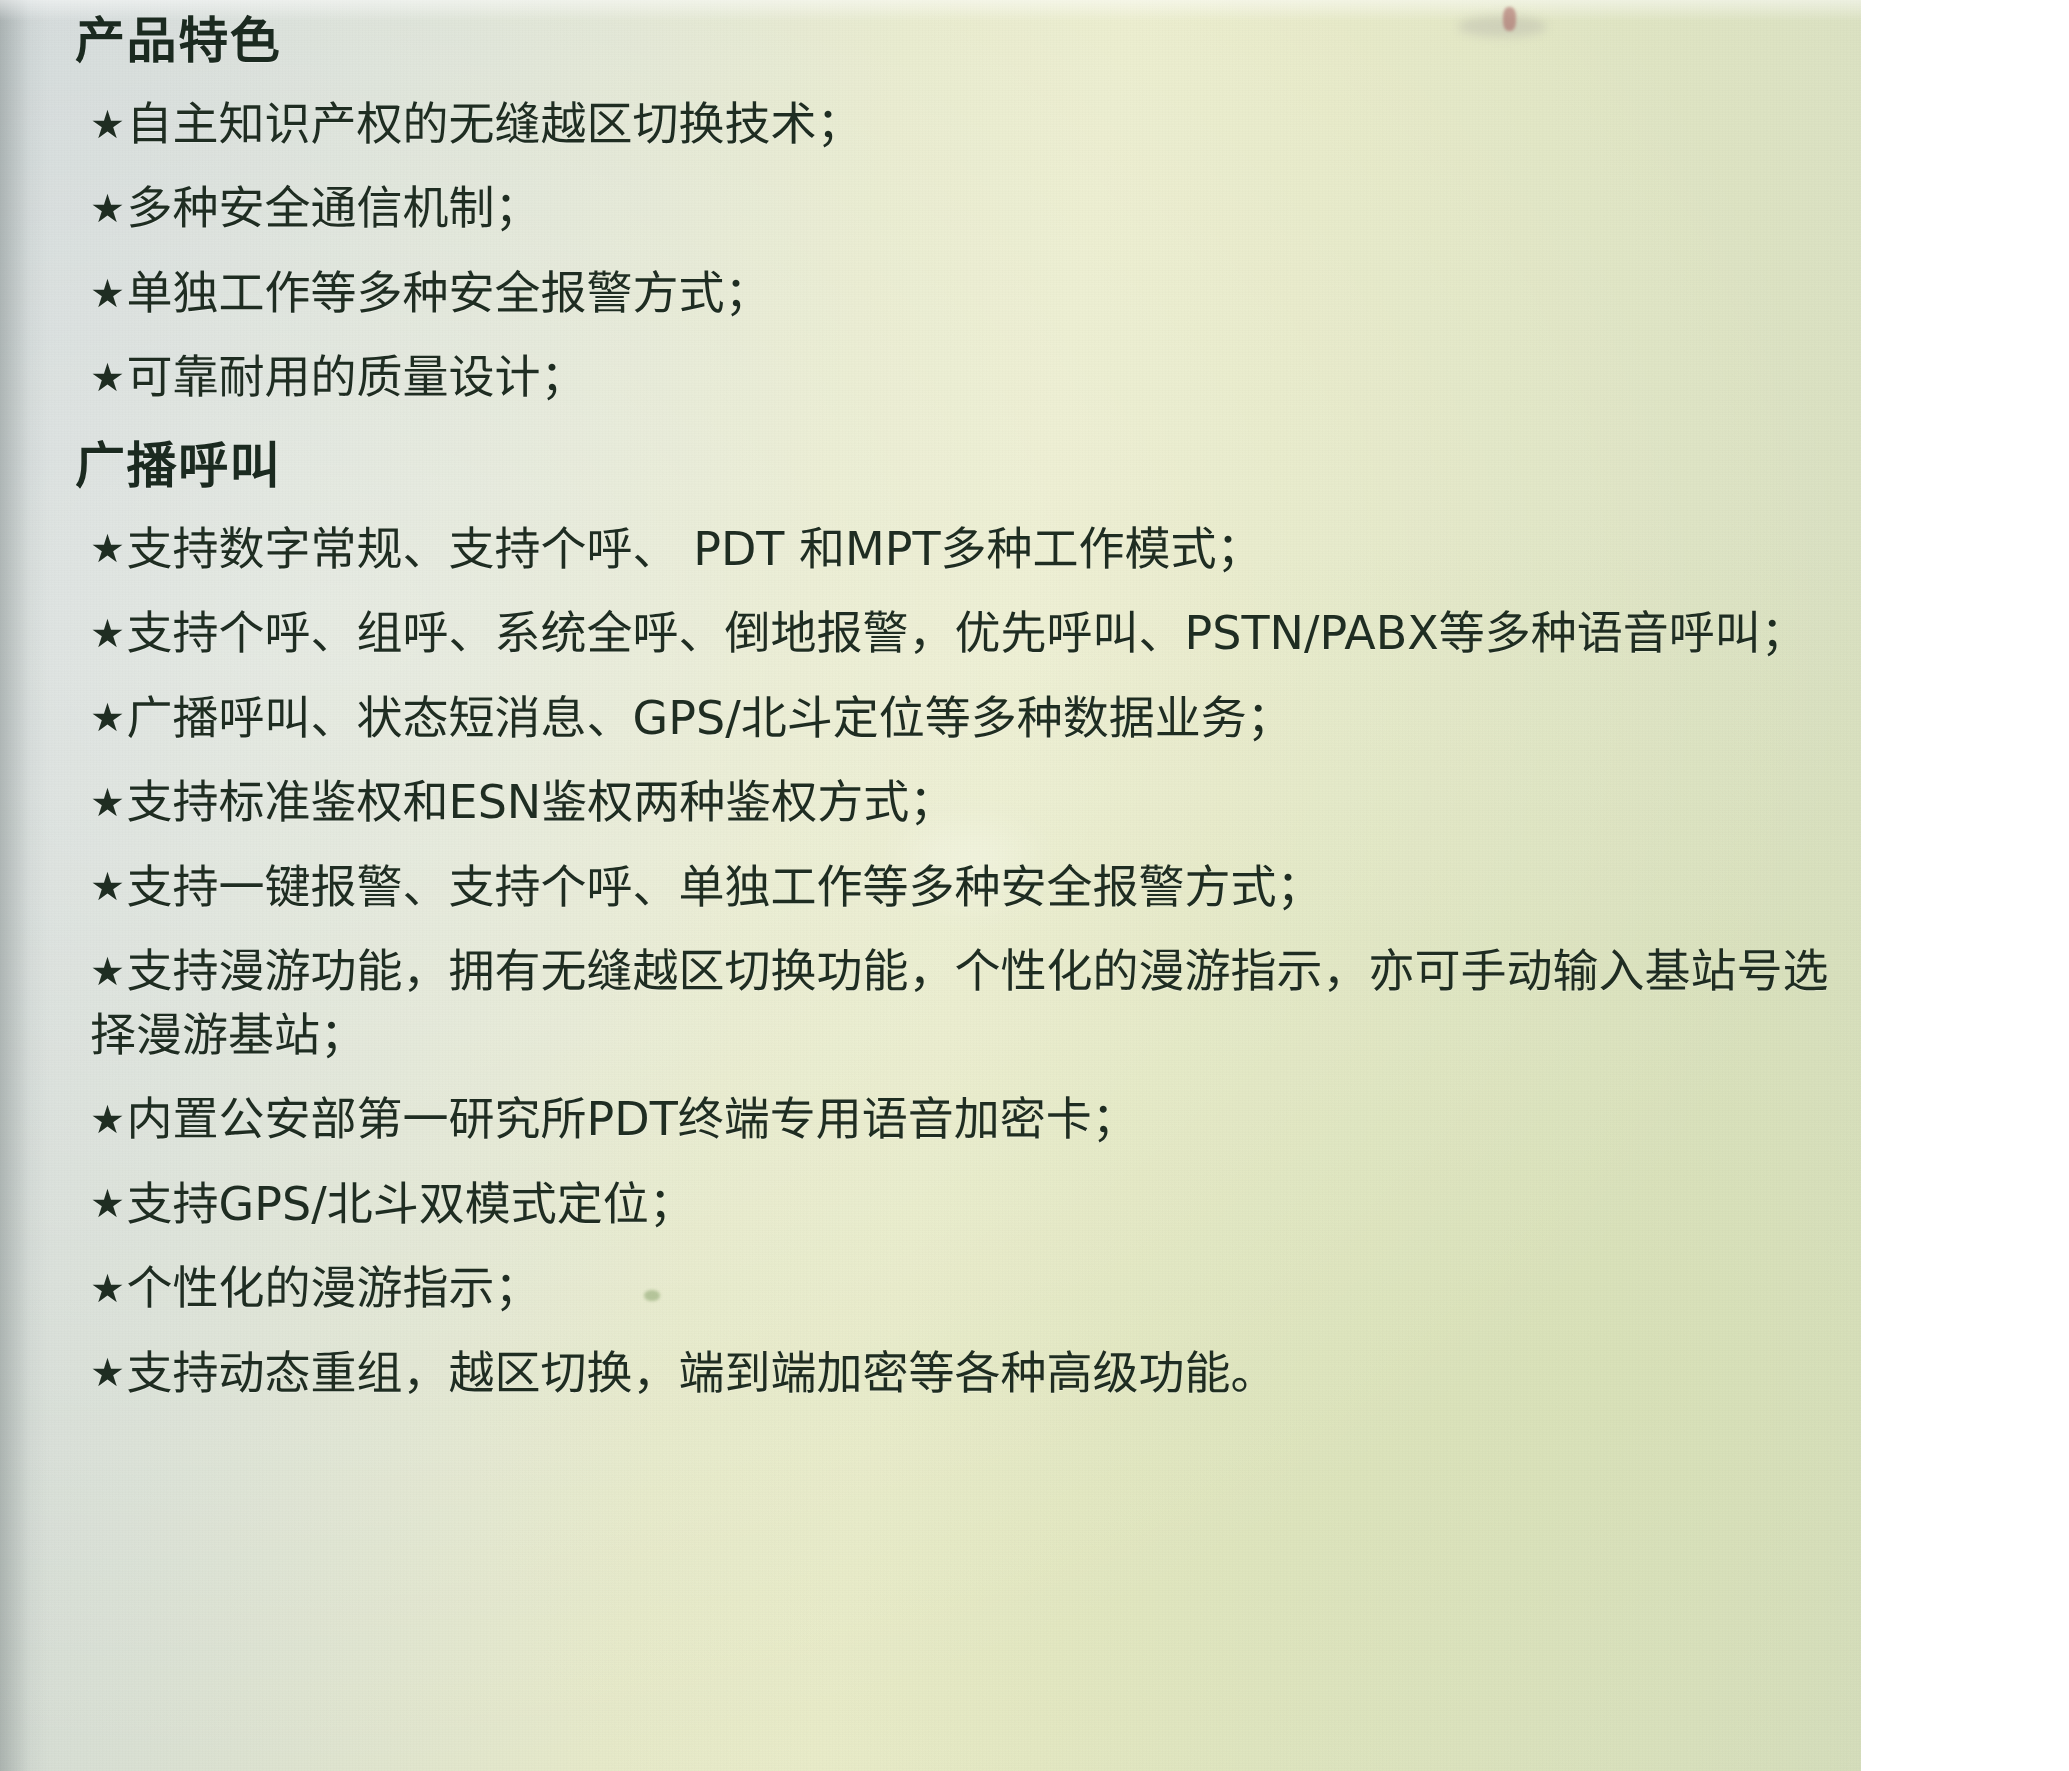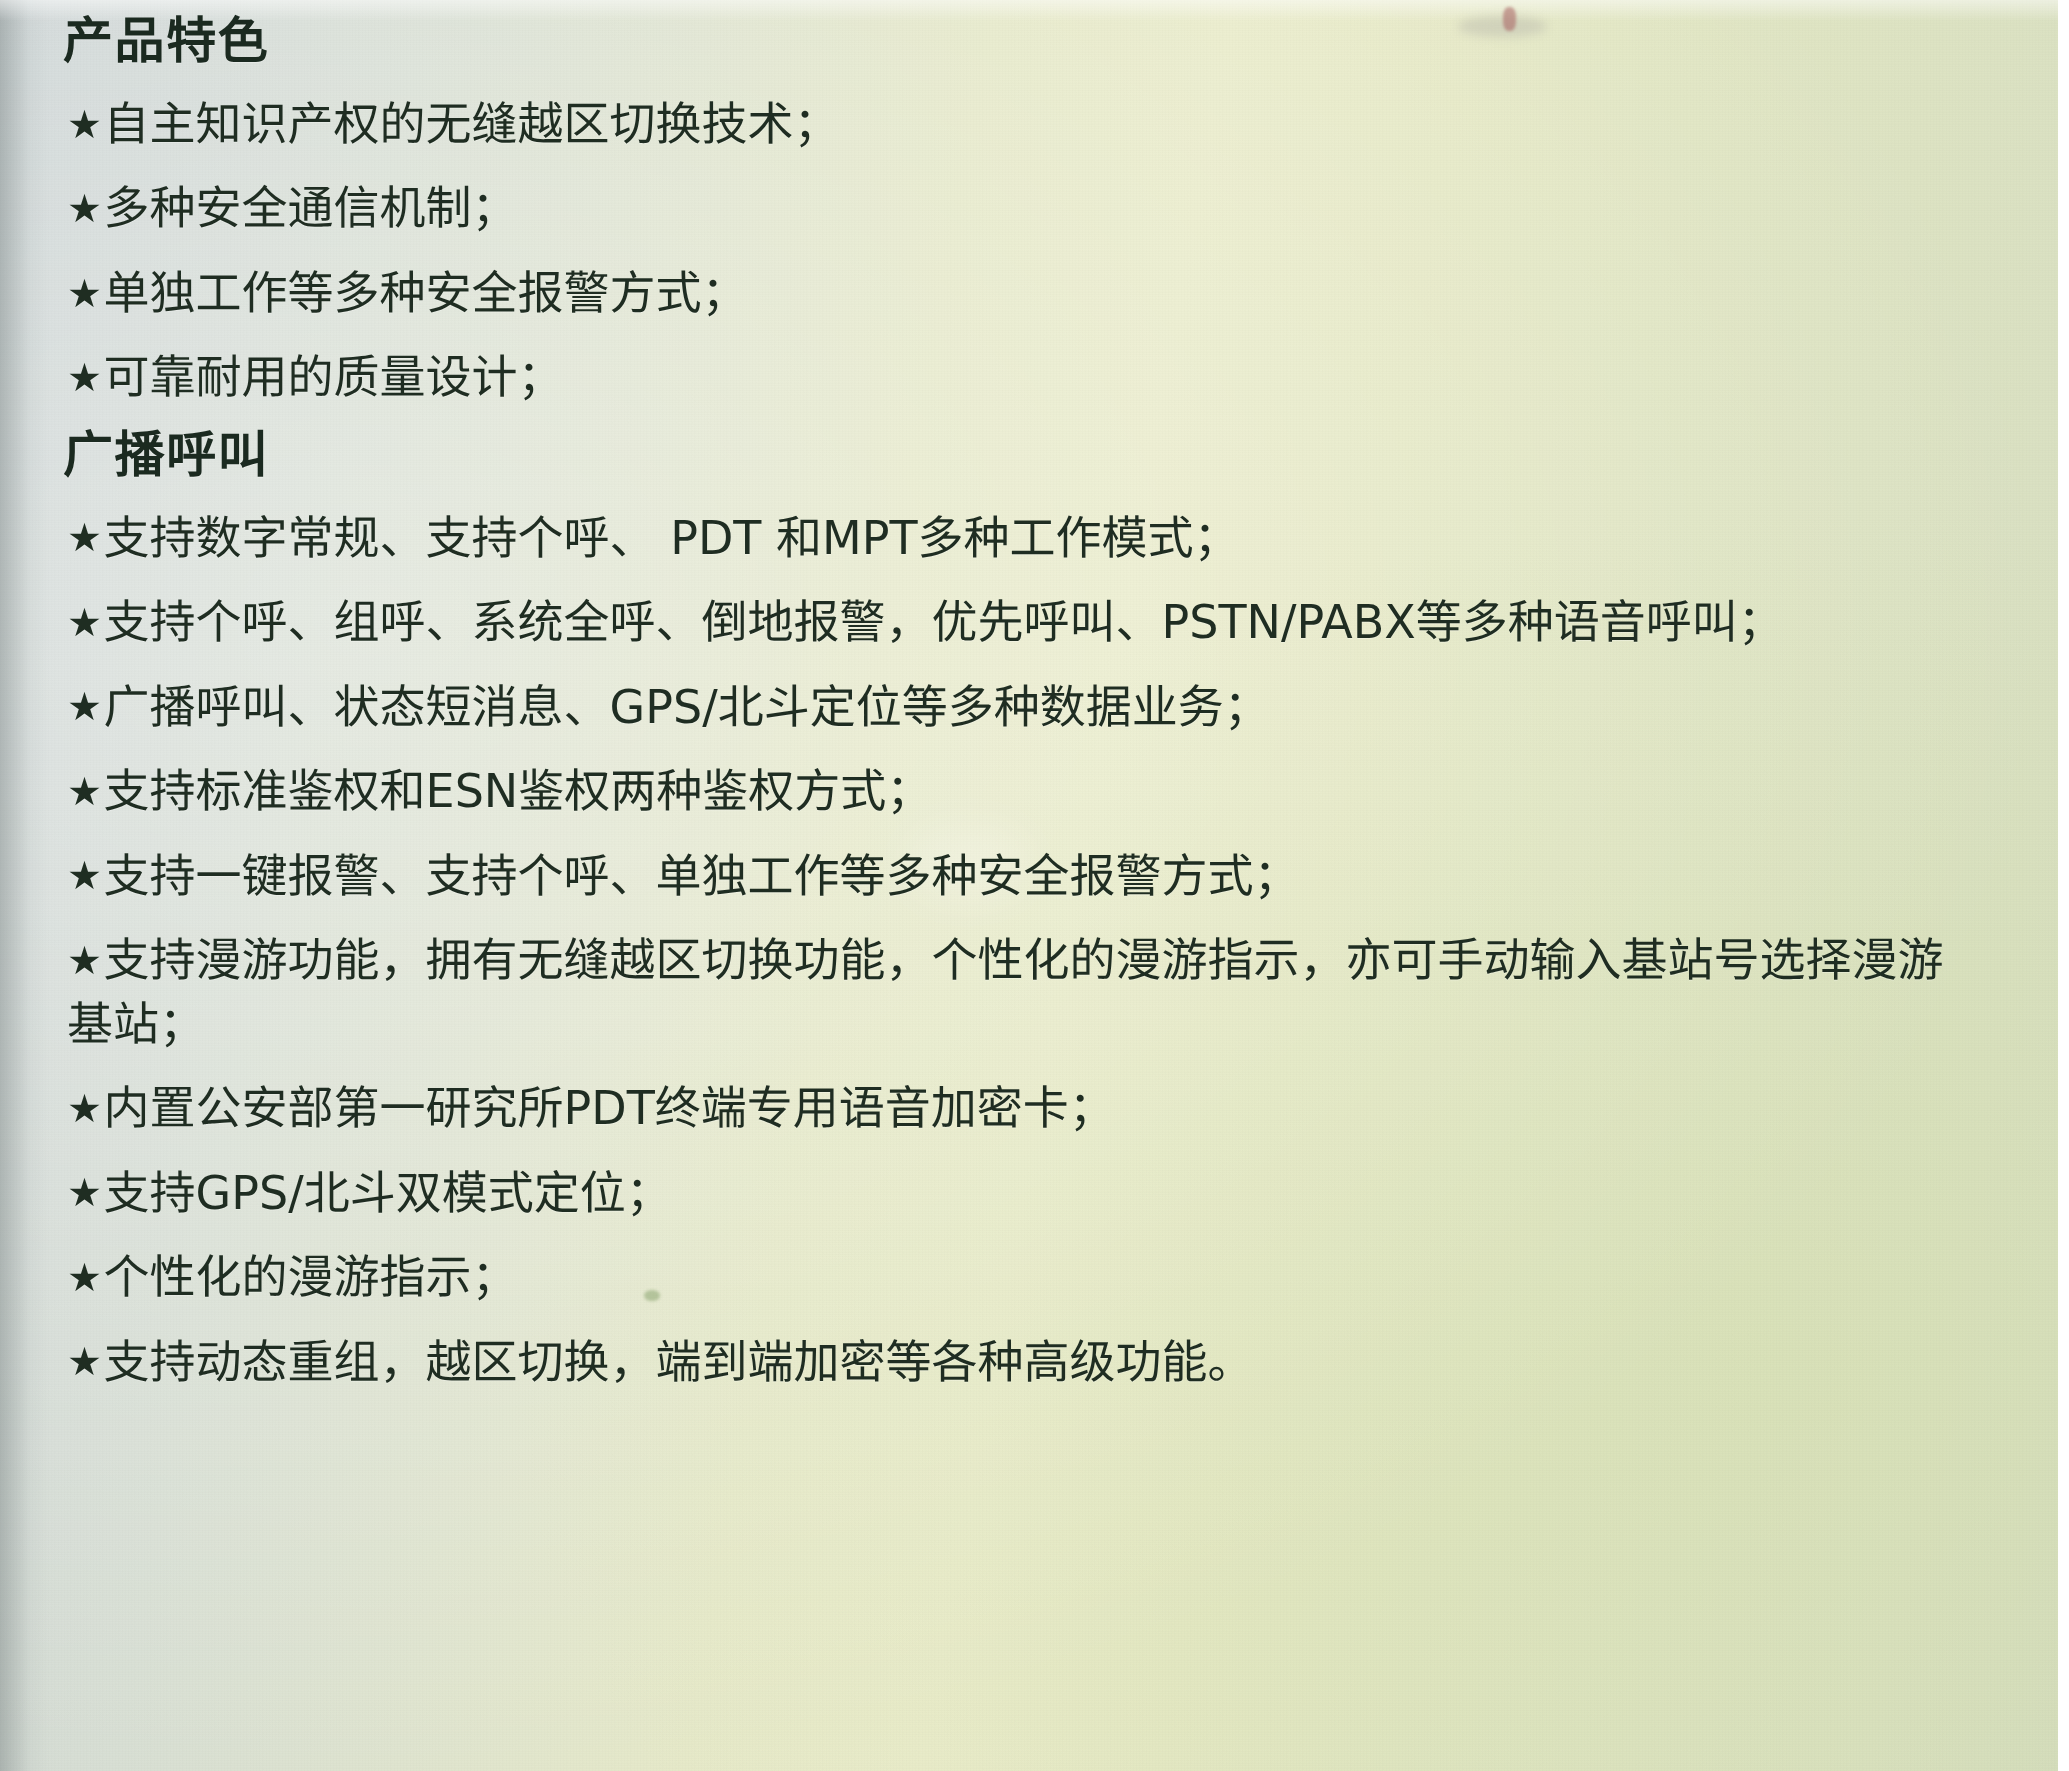--- a/index.html
+++ b/index.html
@@ -10,40 +10,41 @@
     width: 2070px;
     height: 1771px;
     overflow: hidden;
     font-family: "DejaVu Sans", "Liberation Sans", sans-serif;
     background: #ffffff;
   }
 
   
   .page {
     position: relative;
-    width: 2058px;
+    width: 1861px;
     height: 1771px;
     box-sizing: border-box;
     background:
       
       radial-gradient(ellipse 150% 120% at 18% 35%, rgba(255,255,255,0.35) 0%, rgba(255,255,255,0.0) 55%),
       radial-gradient(ellipse 90% 70% at 88% 78%, rgba(214,224,176,0.55) 0%, rgba(214,224,176,0.0) 70%),
       linear-gradient(100deg,
          #cdd5d6 0%,
          #d2d9d6 8%,
          #d8dfd4 18%,
          #dfe4cf 30%,
          #e6e9c9 42%,
          #eaeccb 52%,
          #e6e9c6 62%,
          #e1e6c4 72%,
          #dde3c3 82%,
          #d9e0c2 92%,
          #d4dcc0 100%);
     overflow: hidden;
+    padding-left: 12px;
   }
   
   .grain {
     position: absolute;
     inset: 0;
     background-image:
       repeating-linear-gradient(0deg, rgba(0,0,0,0.012) 0px, rgba(0,0,0,0.012) 0.8px, rgba(255,255,255,0.012) 1.6px, rgba(255,255,255,0.012) 2.4px),
       repeating-linear-gradient(90deg, rgba(0,0,0,0.010) 0px, rgba(0,0,0,0.010) 0.8px, rgba(255,255,255,0.010) 1.6px, rgba(255,255,255,0.010) 3.2px);
     pointer-events: none;
     mix-blend-mode: multiply;
@@ -103,21 +104,21 @@
     letter-spacing: 1.6px;
     color: #1b2a20;
     margin: 0;
     text-shadow: 0 0.8px 0.8px rgba(255,255,255,0.35);
   }
   .title-features { margin-top: 50px; }
   .title-functions { margin-top: 71px; }
 
   ul.bullets {
     list-style: none;
-    margin: 4px;
+    margin: 15px;
     padding: 0;
   }
   ul.bullets li {
     display: block;
     font-size: 46px;
     line-height: 1.38;
     color: #1f2d22;
     margin-top: 21px;
     max-width: 1888px;
     text-indent: 0;

